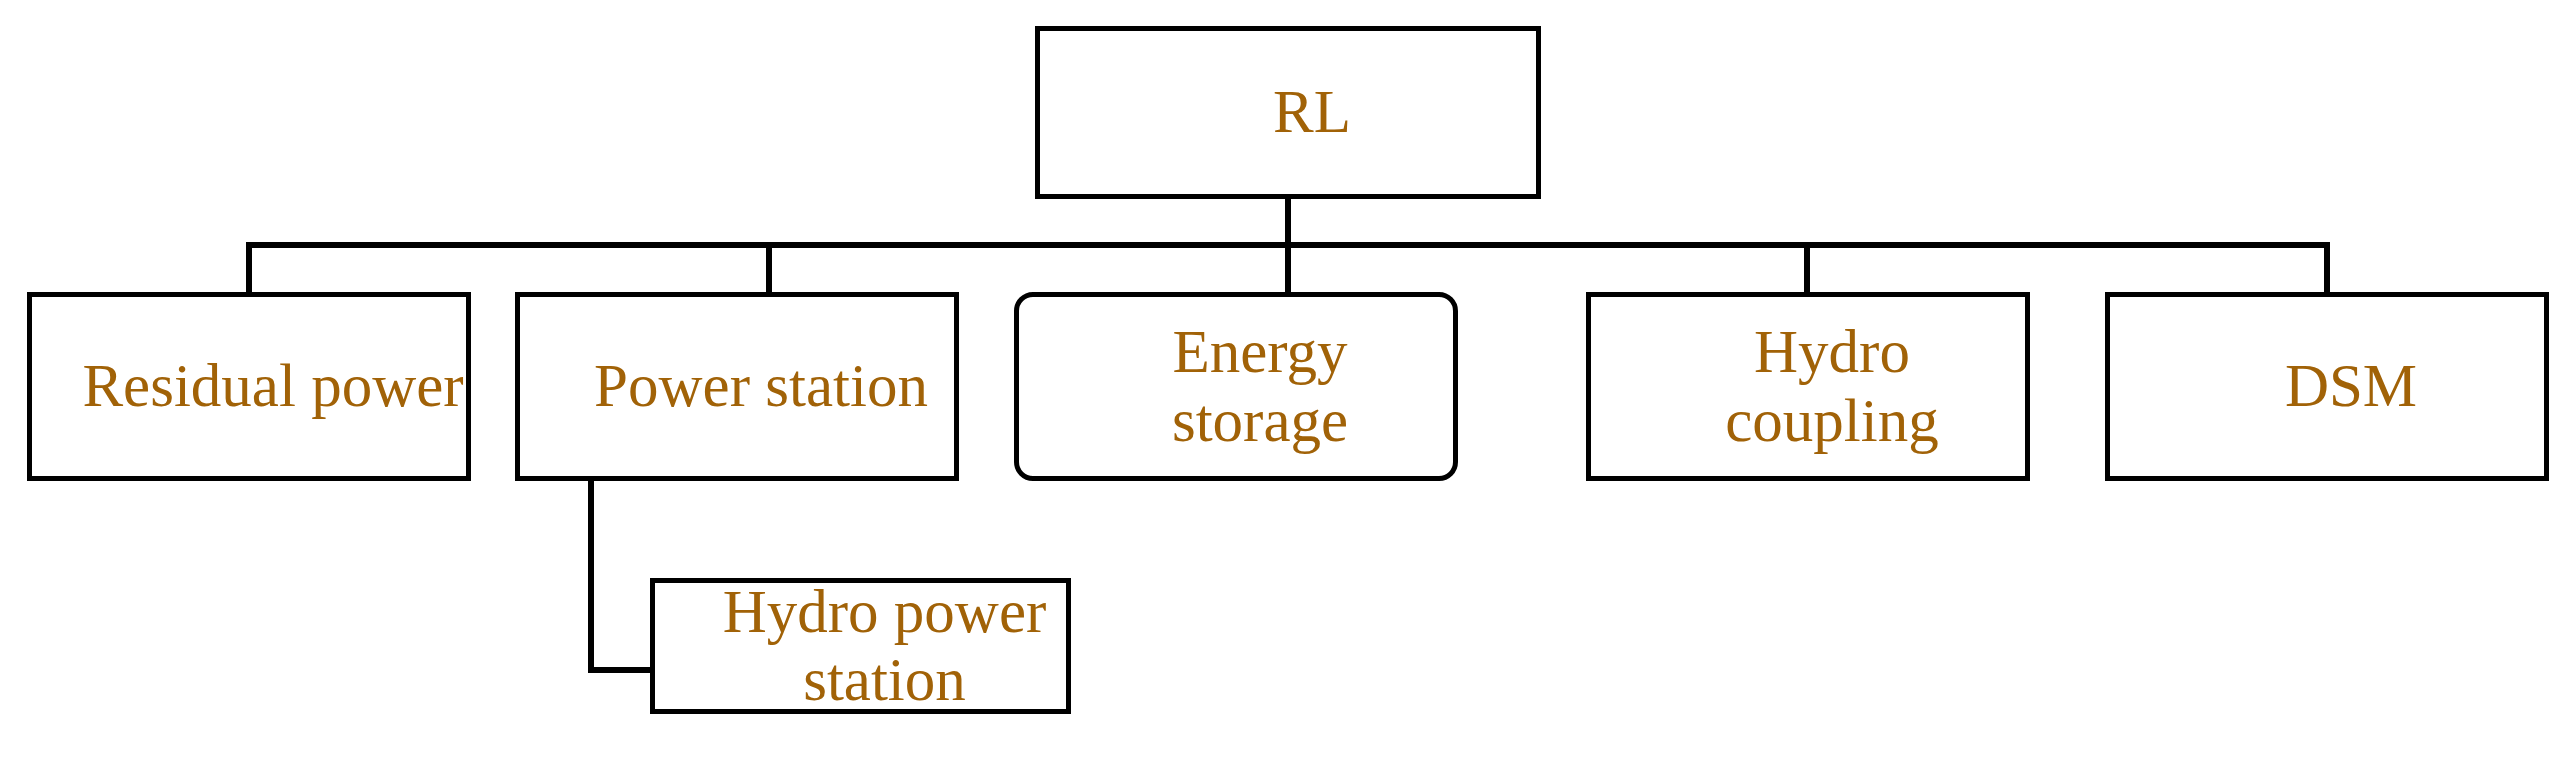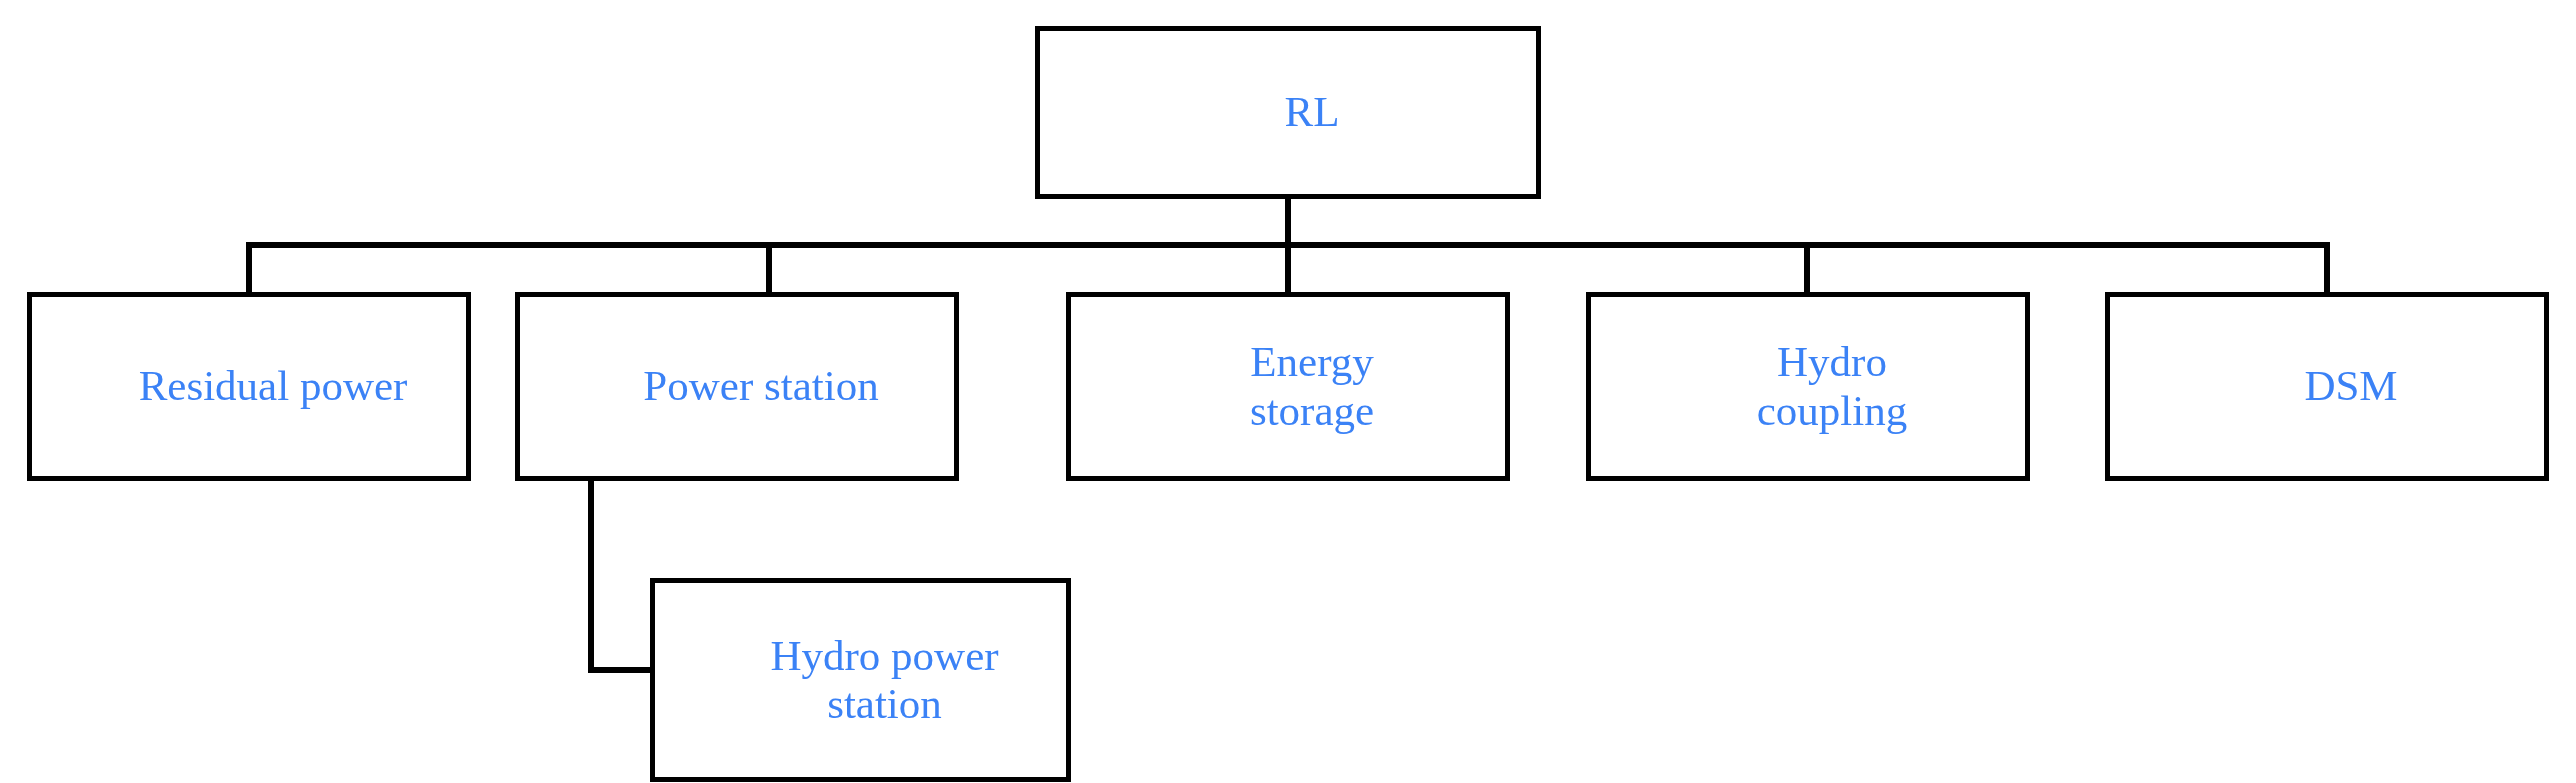--- a/index.html
+++ b/index.html
@@ -31,34 +31,34 @@
   
   .node {
     position: absolute;
     box-sizing: border-box;
     background: #ffffff;
     border: 5.8px solid #000000;
     display: flex;
     align-items: center;
     justify-content: center;
     text-align: center;
-    color: #3b82f6;
-    font-size: 43px;
+    color: #a16207;
+    font-size: 61px;
     line-height: 1.12;
     white-space: pre-line;
     padding-left: 48px;
   }
   .box-rl     { left: 1035px; top: 26px;  width: 506px; height: 173px; }
   .box-child  { top: 292px; width: 444px; height: 189px; }
   .box-residual { left: 27px;   }
   .box-power    { left: 515px;  }
-  .box-energy   { left: 1066px; }
+  .box-energy   { left: 1014px; border-radius: 19px; }
   .box-sector   { left: 1586px; }
   .box-dsm      { left: 2105px; }
-  .box-hydro  { left: 650px; top: 578px; width: 421px; height: 204px; }
+  .box-hydro  { left: 650px; top: 578px; width: 421px; height: 136px; }
   .label { display: block; }
 </style>
 </head>
 <body>
 
 <div class="canvas">
 
   <div class="line line-rl-stem"></div>
   <div class="line line-bus"></div>
   <div class="line drop-residual"></div>

